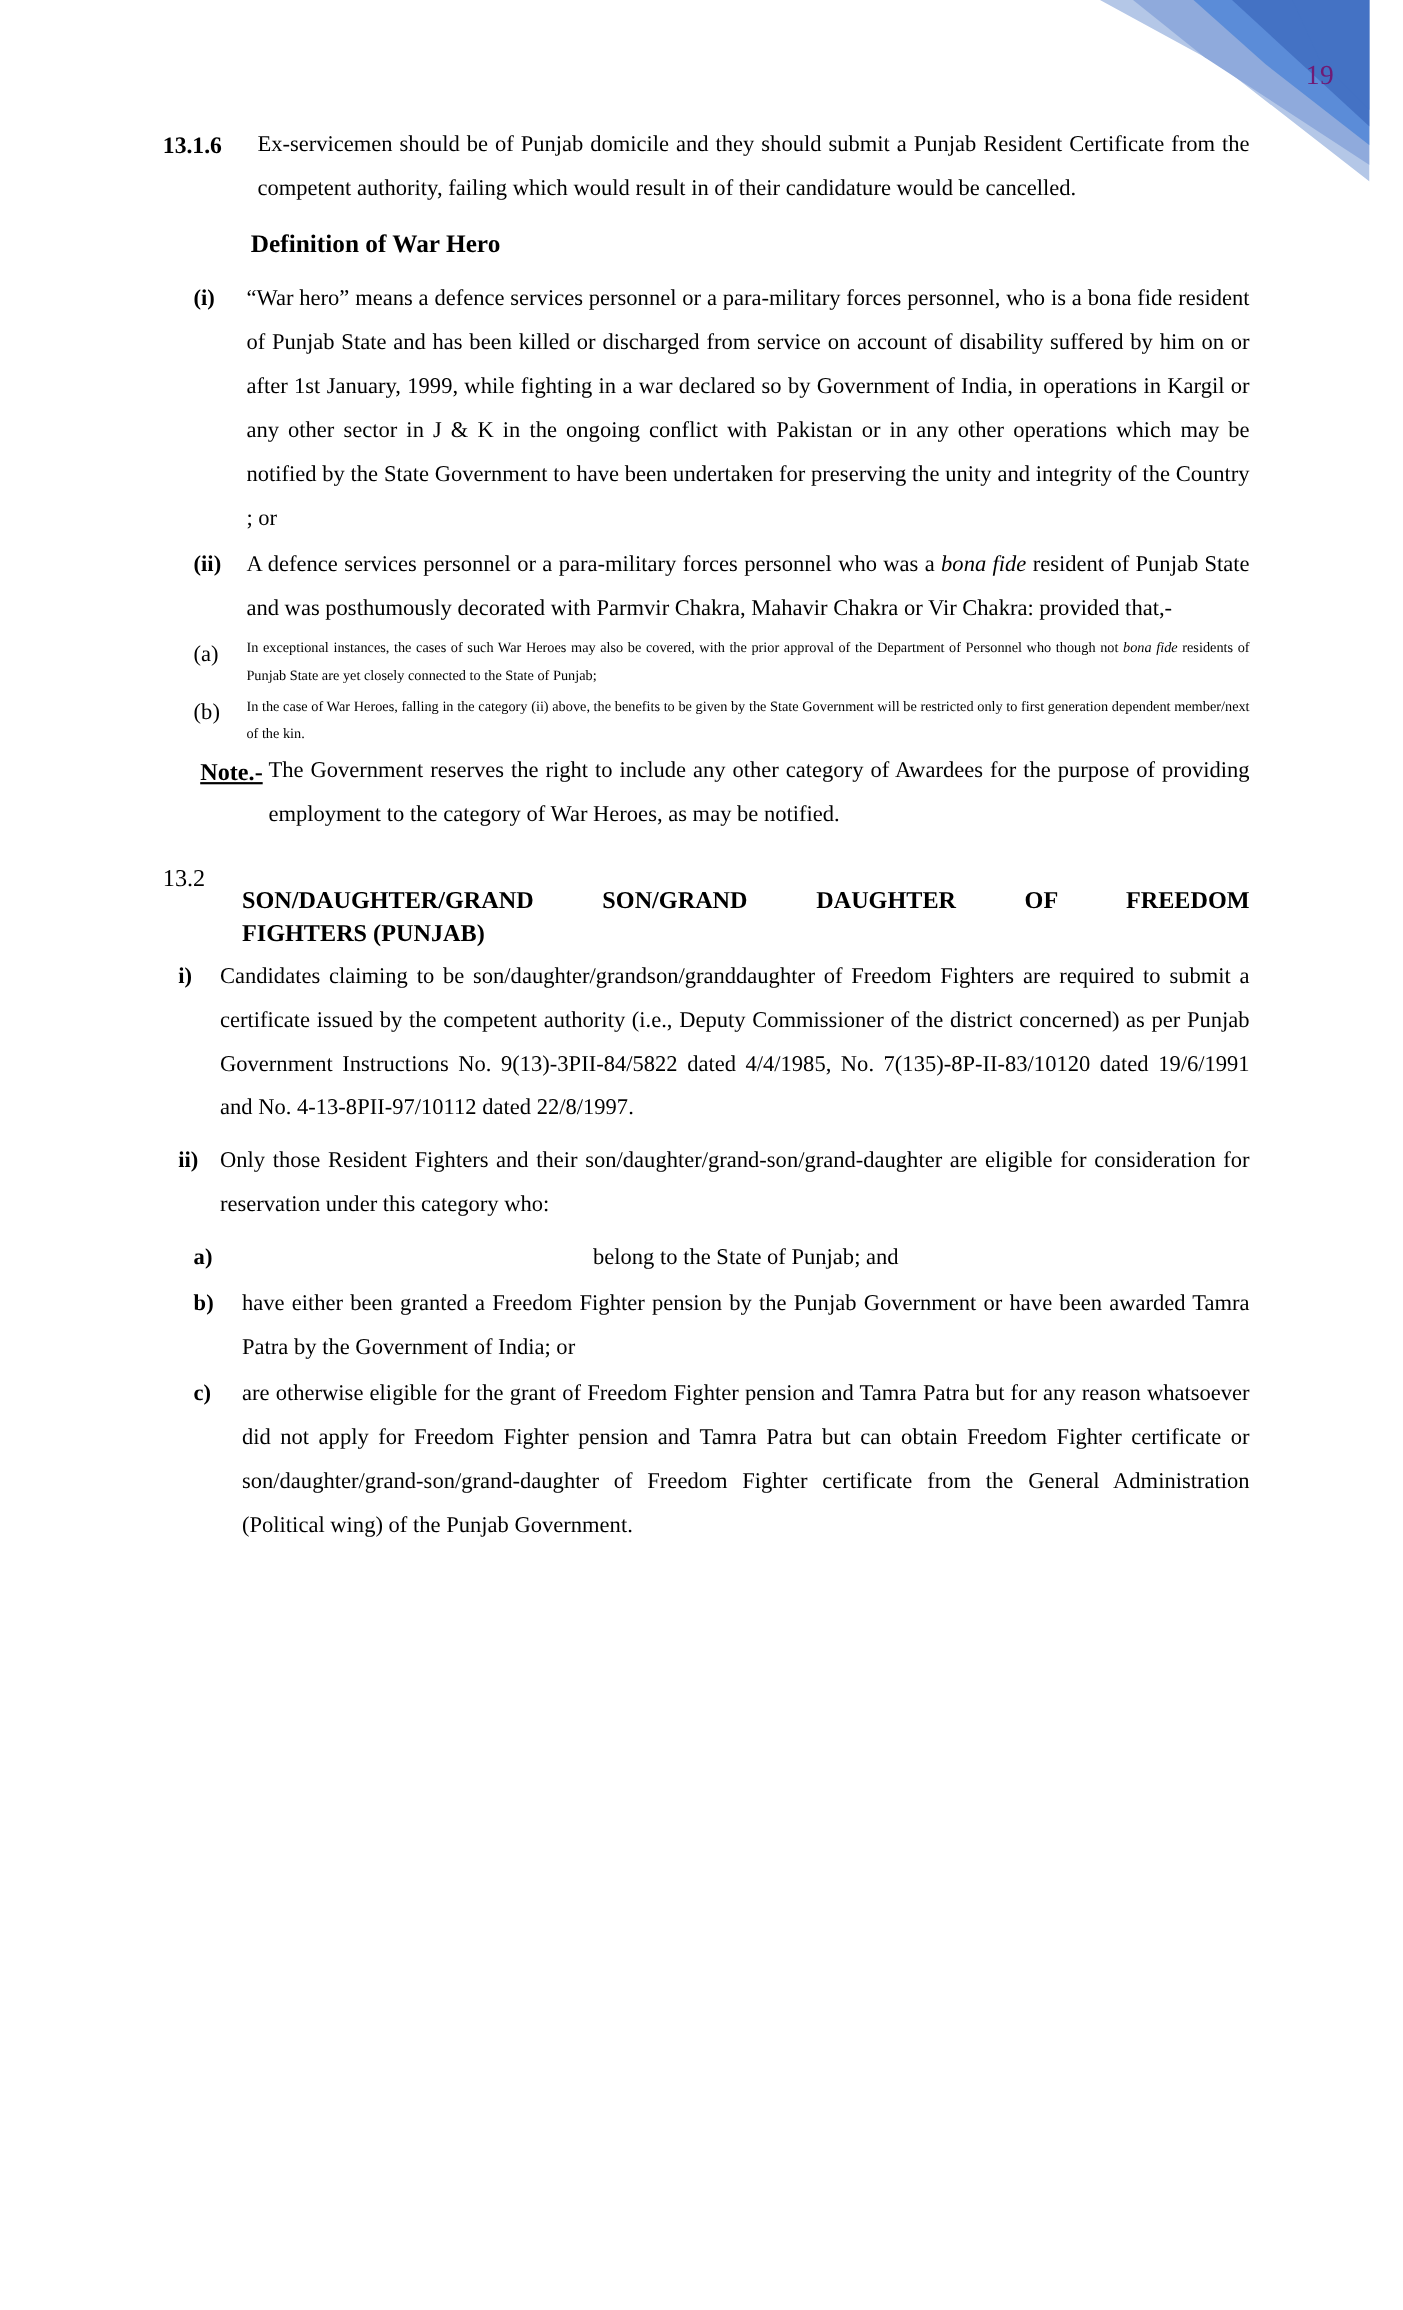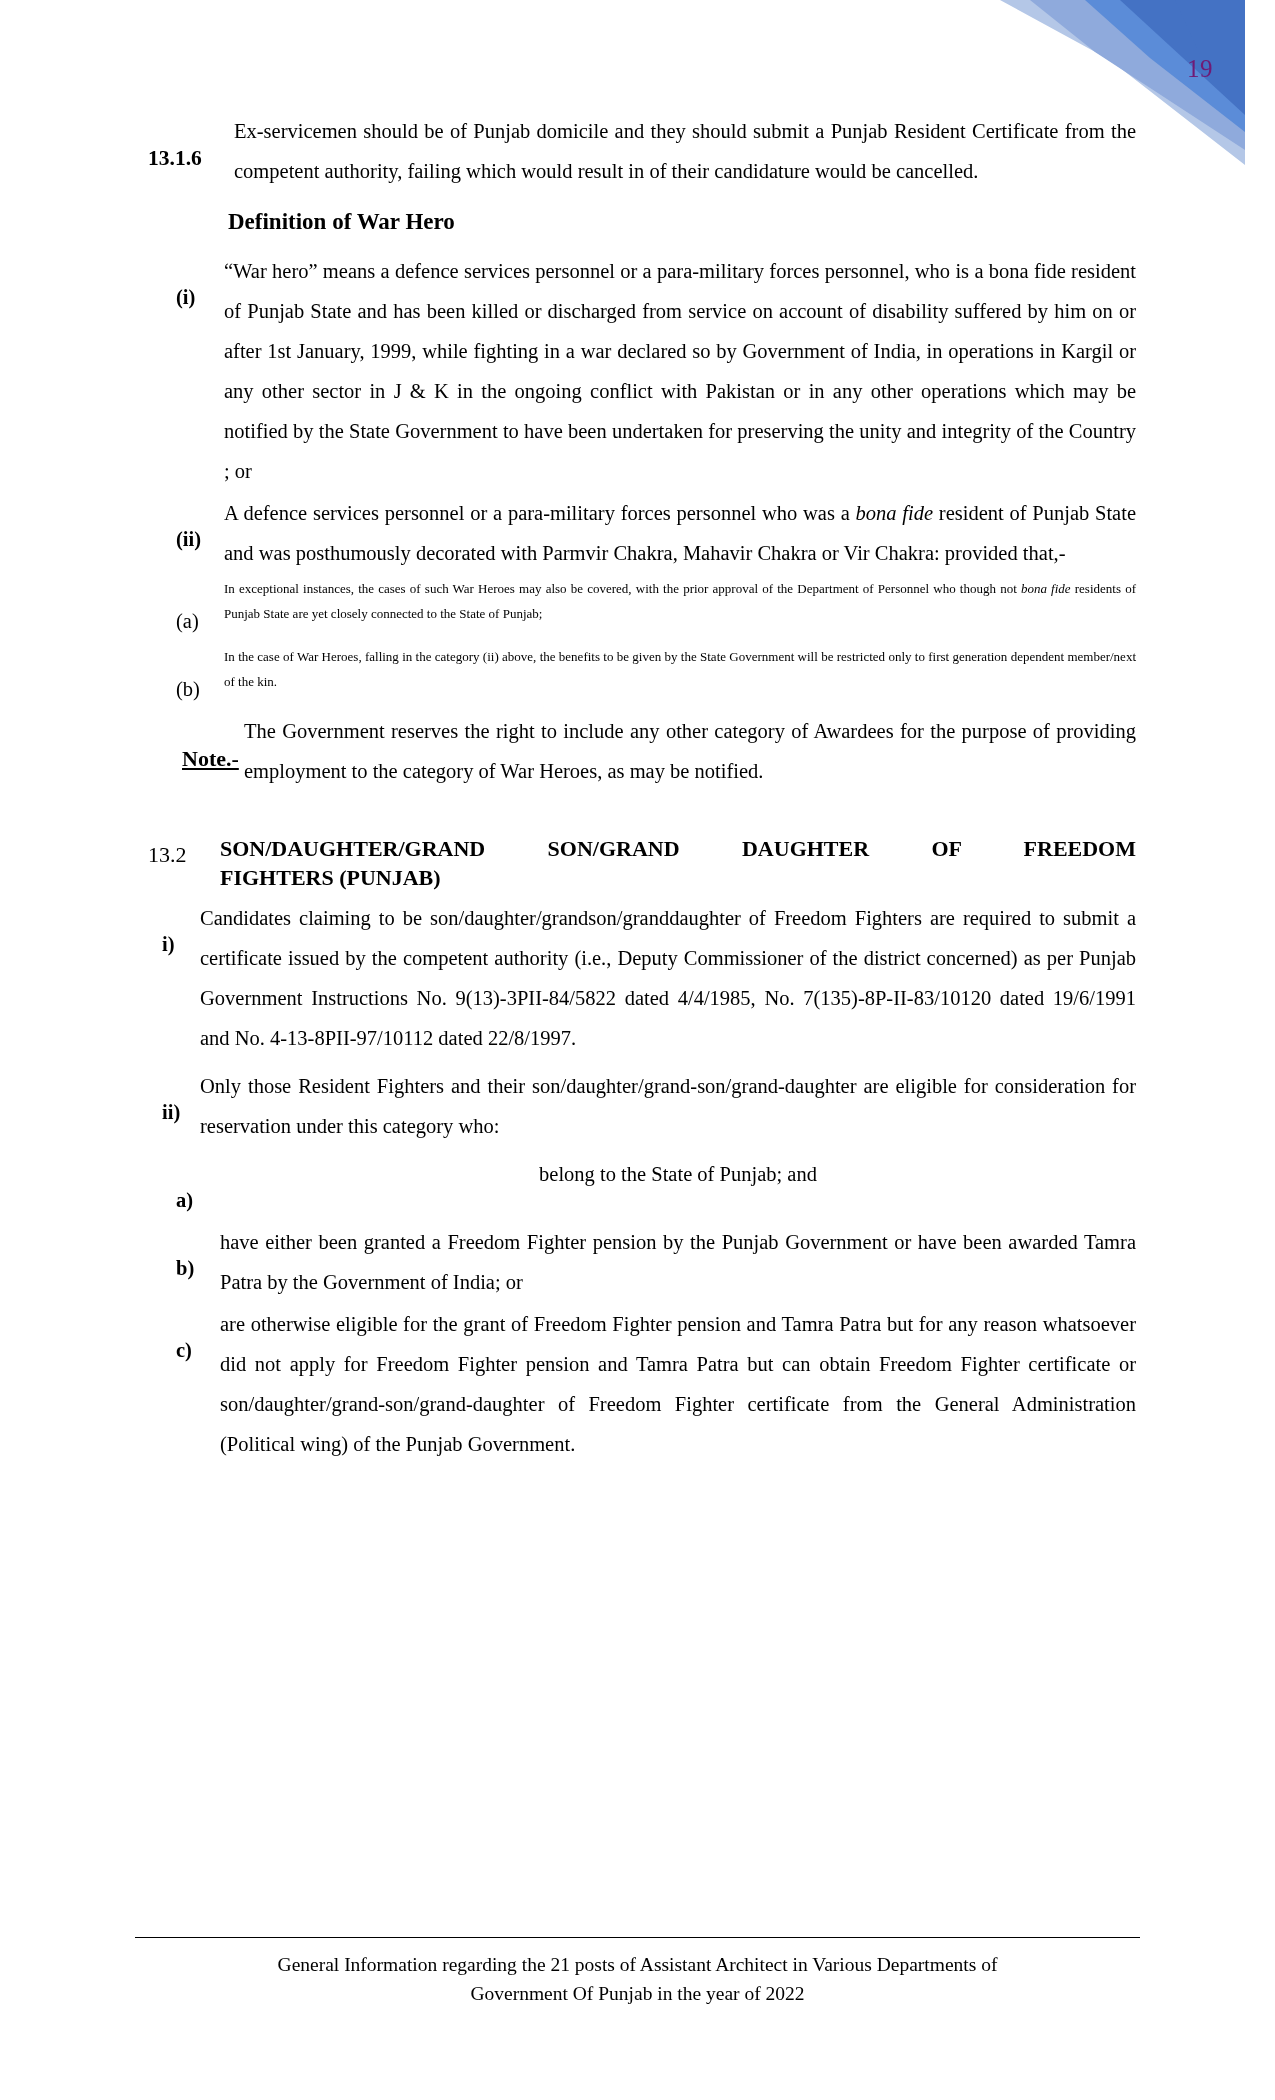--- a/index.html
+++ b/index.html
@@ -54,21 +54,20 @@
   }
 
   
   .row {
     display: flex;
     align-items: flex-start;
   }
   .lbl {
     flex: 0 0 auto;
     line-height: 1.95;
-    margin-top: 26px;
   }
   .txt {
     flex: 1 1 auto;
     text-align: justify;
     text-justify: inter-word;
     line-height: 1.95;
     font-size: 20.5px;
   }
   .txt.nojustify { text-align: center; }
 
@@ -265,21 +264,14 @@
       <div class="txt">have either been granted a Freedom Fighter pension by the Punjab Government or have been awarded Tamra Patra by the Government of India; or</div>
     </div>
 
     <div class="row r-alpha">
       <div class="lbl">c)</div>
       <div class="txt">are otherwise eligible for the grant of Freedom Fighter pension and Tamra Patra but for any reason whatsoever did not apply for Freedom Fighter pension and Tamra Patra but can obtain Freedom Fighter certificate or son/daughter/grand-son/grand-daughter of Freedom Fighter certificate from the General Administration (Political wing) of the Punjab Government.</div>
     </div>
 
   </div>
 
-  <div class="footer">
-    <div class="footer-rule"></div>
-    <div class="footer-text">
-      <div>General Information regarding the 21 posts of Assistant Architect  in  Various Departments  of</div>
-      <div>Government Of Punjab in the year of 2022</div>
-    </div>
-  </div>
 
 </div>
 
 </body></html>

